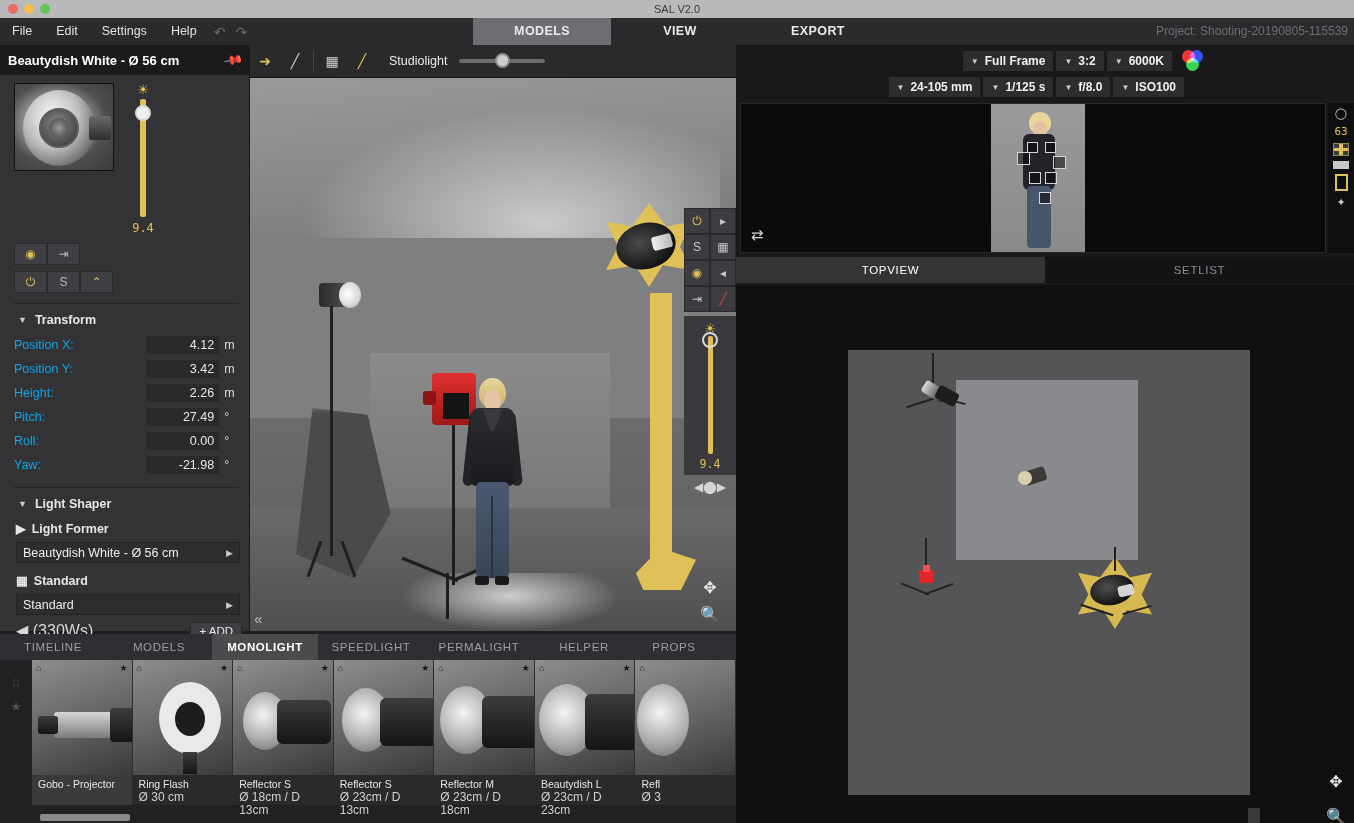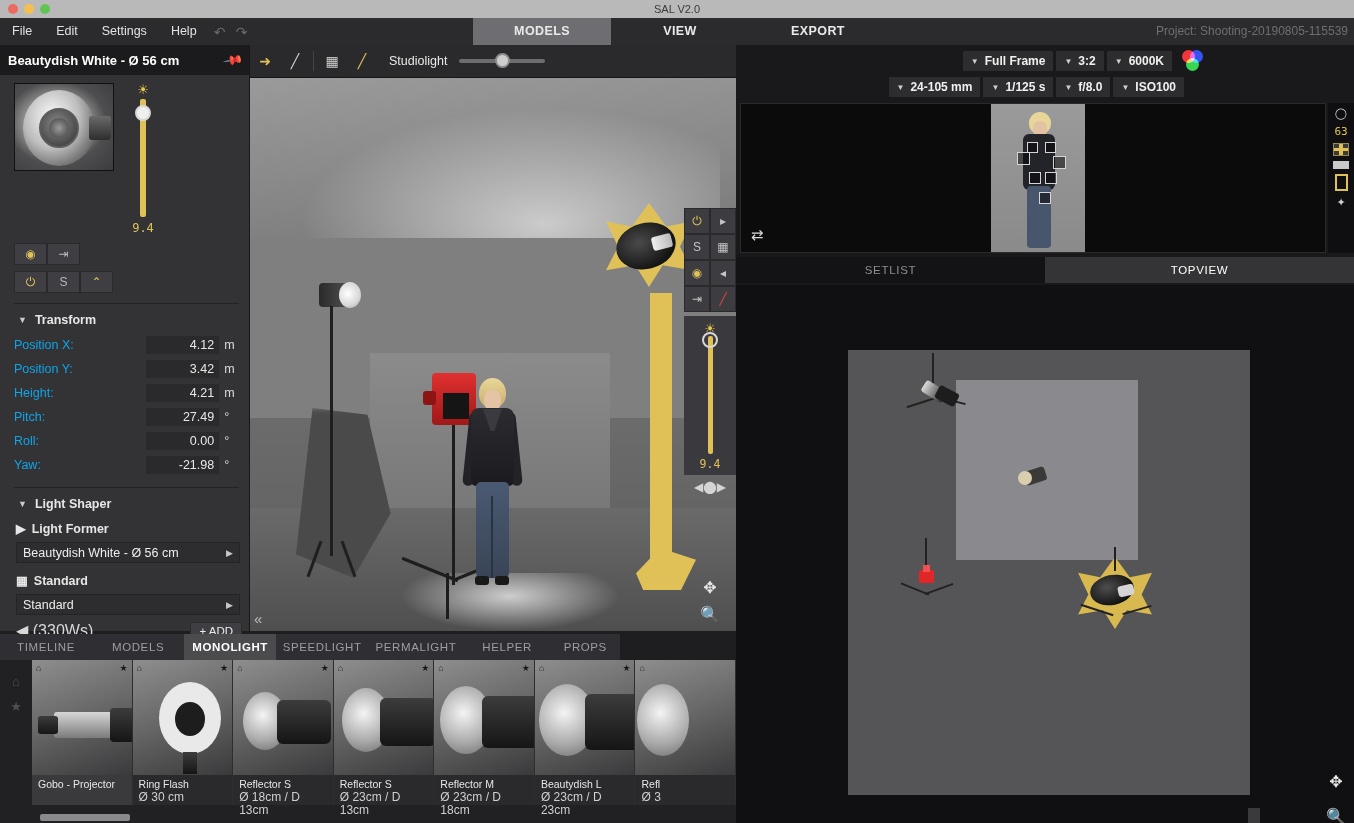--- a/index.html
+++ b/index.html
@@ -174,21 +174,21 @@
     background:transparent; border:2px solid #d6d6d6; }
   .vt-val { font-size:11.5px; color:#e0c158; margin-top:3px; font-family:"DejaVu Sans Mono", monospace; }
   .vt-pad { width:52px; height:24px; display:flex; align-items:center; justify-content:center;
     color:#d4d4d4; font-size:12px; }
   .vt-lower { position:absolute; right:0; top:500px; width:52px; display:flex;
     flex-direction:column; align-items:center; gap:8px; }
   .vt-ic { font-size:16px; color:#e8e8e8; }
   .collapse { position:absolute; left:4px; bottom:4px; font-size:15px; color:#bdbdbd; }
 
   
-  .btabs { position:absolute; left:0; top:634px; width:620px; height:26px;
+  .btabs { position:absolute; left:0; top:634px; width:736px; height:26px;
     background:#2e2e33; display:flex; align-items:center; }
   .btab { height:26px; line-height:26px; text-align:center; font-size:11.5px;
     color:#9d9da2; letter-spacing:.6px; }
   .btab.active { background:#4b4b4e; color:#fff; font-weight:bold; }
   .library { position:absolute; left:0; top:660px; width:736px; height:163px; background:#212124;
     display:flex; }
   .lib-side { width:32px; height:163px; display:flex; flex-direction:column;
     align-items:center; padding-top:14px; gap:10px; color:#4f4f52; font-size:13px; }
   .lib-strip { display:flex; flex:1; overflow:hidden; }
   .libcard { width:112px; height:145px; border-right:1px solid #2e2e31; background:#2a2a2d;
@@ -353,21 +353,21 @@
         <span class="fld">4.12</span>
         <span class="unit">m</span>
       </div>
       <div class="prop">
         <span class="lbl">Position Y:</span>
         <span class="fld">3.42</span>
         <span class="unit">m</span>
       </div>
       <div class="prop">
         <span class="lbl">Height:</span>
-        <span class="fld">4.21</span>
+        <span class="fld">2.26</span>
         <span class="unit">m</span>
       </div>
       <div class="prop">
         <span class="lbl">Pitch:</span>
         <span class="fld">27.49</span>
         <span class="unit">°</span>
       </div>
       <div class="prop">
         <span class="lbl">Roll:</span>
         <span class="fld">0.00</span>
@@ -688,22 +688,22 @@
           <i></i>
           <i class="on"></i>
           <i></i>
       </span>
       <span class="eb-slot"></span>
       <span class="eb-frame"></span>
       <span class="eb">✦</span>
     </div>
 
     <div class="rtabs">
+      <div class="rtab active">TOPVIEW</div>
       <div class="rtab">SETLIST</div>
-      <div class="rtab active">TOPVIEW</div>
     </div>
 
     <div class="topview">
       <div class="tv-floor"></div>
       <div class="tv-set"></div>
 
       <div class="tv-light1">
         <div class="tv-leg" style="left:26px;top:-22px;width:2px;height:30px;"></div>
         <div class="tv-leg" style="left:0px;top:26px;width:34px;height:2px;transform:rotate(-18deg);"></div>
         <div class="tv-leg" style="left:26px;top:24px;width:34px;height:2px;transform:rotate(14deg);"></div>

